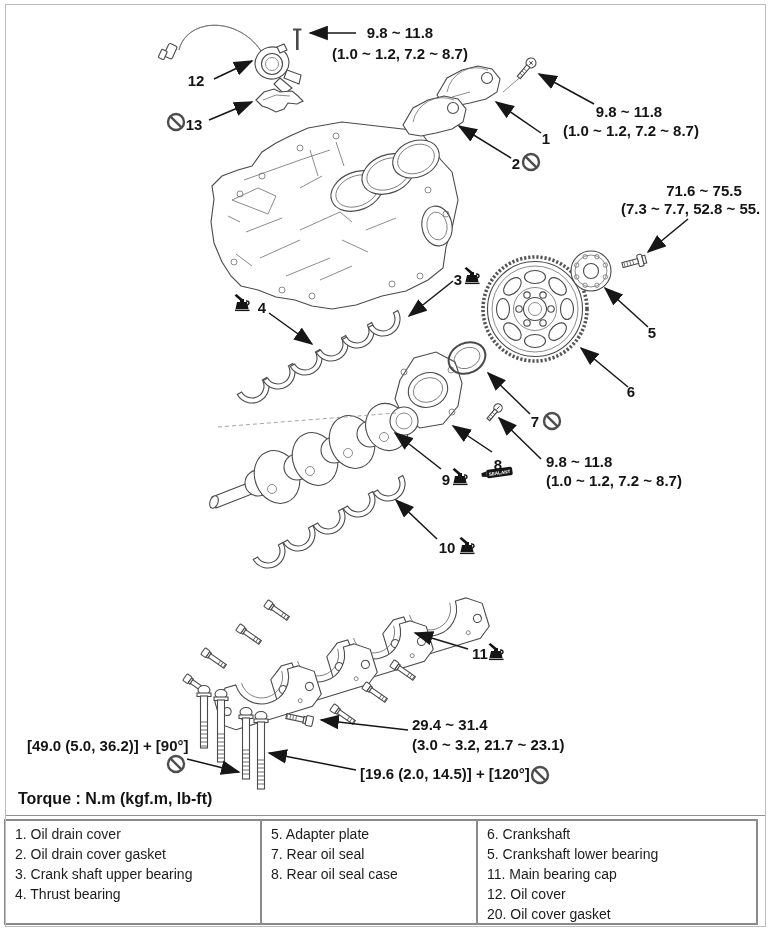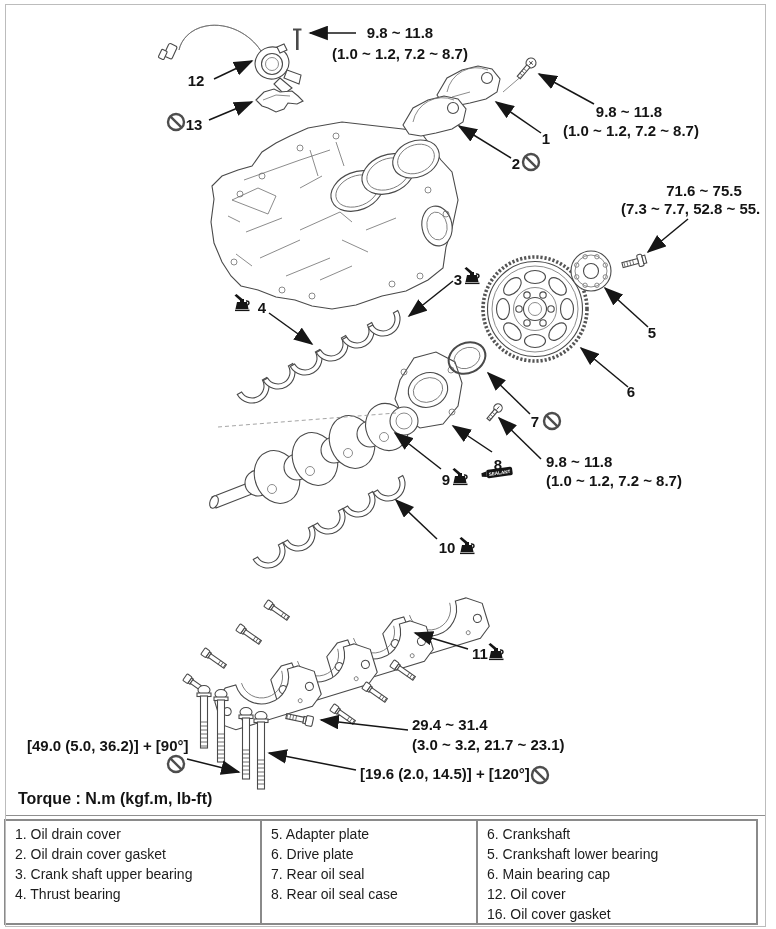--- a/index.html
+++ b/index.html
@@ -348,27 +348,26 @@
 
   <div class="legend">
     <div class="legend-col c1">
       <div>1. Oil drain cover</div>
       <div>2. Oil drain cover gasket</div>
       <div>3. Crank shaft upper bearing</div>
       <div>4. Thrust bearing</div>
     </div>
     <div class="legend-col c2">
       <div>5. Adapter plate</div>
-      <div>6. Drive plate</div>
       <div>7. Rear oil seal</div>
       <div>8. Rear oil seal case</div>
     </div>
     <div class="legend-col c3">
       <div>6. Crankshaft</div>
       <div>5. Crankshaft lower bearing</div>
-      <div>6. Main bearing cap</div>
+      <div>11. Main bearing cap</div>
       <div>12. Oil cover</div>
-      <div>16. Oil cover gasket</div>
+      <div>20. Oil cover gasket</div>
     </div>
   </div>
 
   <div class="outer-border"></div>
 </div>
 
 </body></html>

